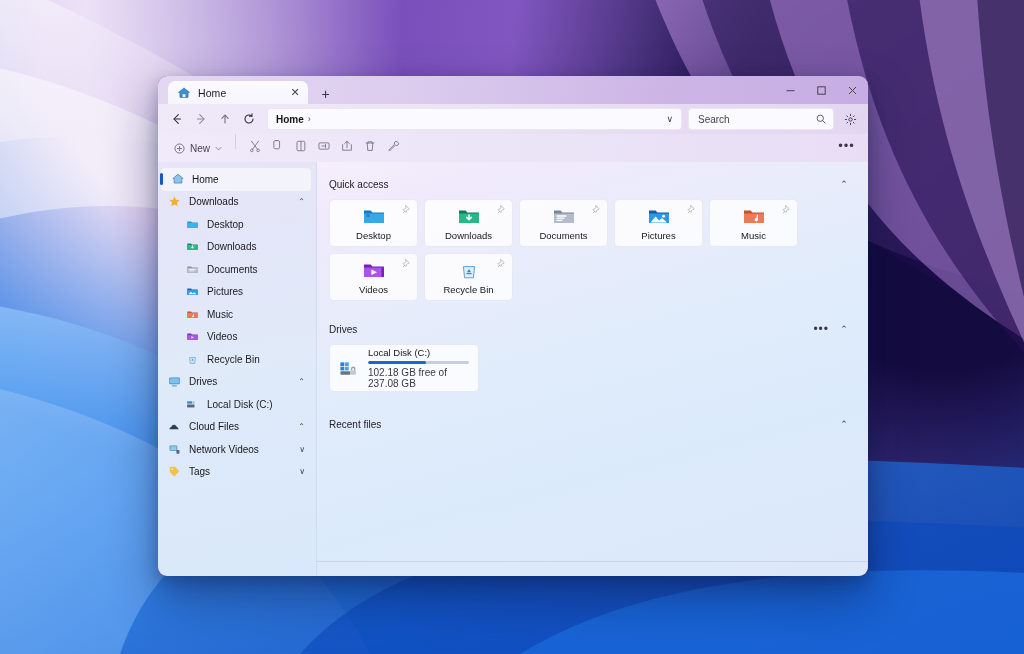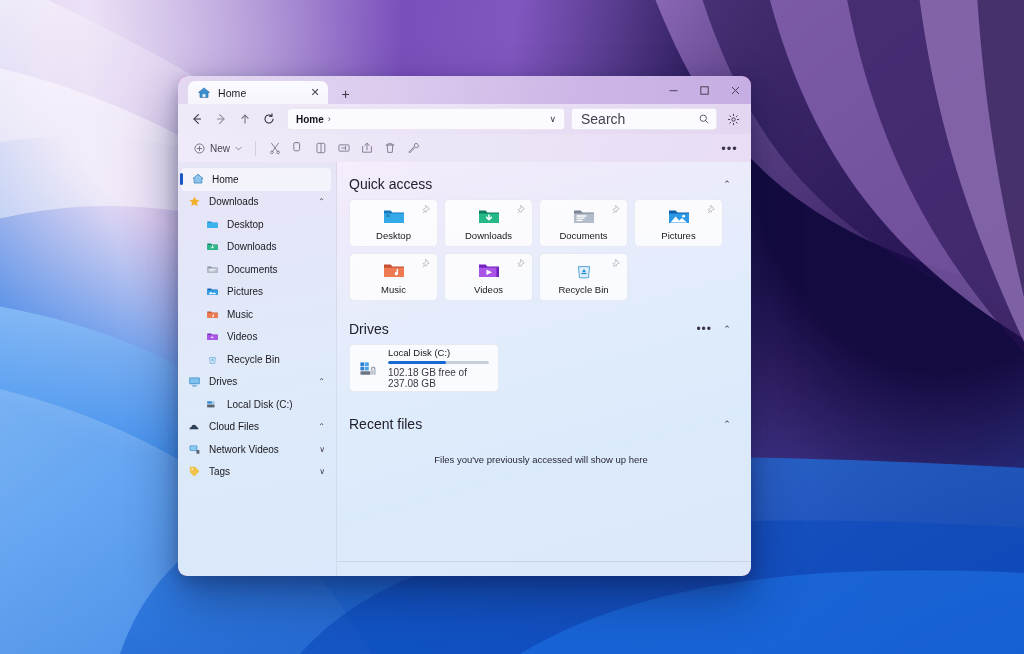--- a/index.html
+++ b/index.html
@@ -16,25 +16,24 @@
       radial-gradient(ellipse 700px 900px at 92% 18%, #140b40 0%, #140b40 28%, rgba(20,11,64,0) 62%),
       radial-gradient(ellipse 900px 1000px at 70% 5%, #8d63c8 0%, #7a4fbb 35%, rgba(122,79,187,0) 70%),
       radial-gradient(ellipse 760px 620px at 28% 8%, #ffffff 0%, #e8dcf5 32%, rgba(232,220,245,0) 68%),
       radial-gradient(ellipse 1100px 900px at 8% 78%, #1e7ef0 0%, #1667d8 40%, rgba(22,103,216,0) 78%),
       linear-gradient(160deg,#c9b6e8 0%, #9e7fd4 22%, #5a4fc0 44%, #1f63d9 66%, #0d57cf 100%);
   }
   .wall svg{position:absolute;inset:0;width:1024px;height:654px;}
 
   
   .win{
-    position:absolute;left:158px;top:76px;width:573px;height:500px;
+    position:absolute;left:158px;top:76px;width:710px;height:500px;
     border-radius:9px;overflow:hidden;
     box-shadow:0 22px 48px rgba(10,20,60,.42), 0 6px 16px rgba(10,20,60,.26);
     background:#be185d;
-    margin-left:20px;
   }
   .titlebar{
     position:relative;height:28px;
     background:linear-gradient(100deg,#e3d7f1 0%, #dccdee 34%, #cdb6e6 70%, #c6ade3 100%);
   }
   .tab{
     position:absolute;left:10px;top:5px;width:140px;height:23px;
     border-radius:7px 7px 0 0;
     background:linear-gradient(180deg,#fbfaff 0%, #f6f5fc 100%);
     display:flex;align-items:center;padding:0 6px 0 9px;box-sizing:border-box;
@@ -61,26 +60,26 @@
     border:1px solid rgba(120,110,150,.13);
   }
   .crumb{font-size:10px;color:#15131a;font-weight:bold;}
   .crumbsep{font-size:9px;color:#4f4857;margin:0 4px;}
   .crumbchev{margin-left:auto;color:#38323f;font-size:9px;}
   .searchbox{
     width:146px;height:22px;border-radius:4px;background:#fbfaff;
     display:flex;align-items:center;padding:0 6px 0 9px;box-sizing:border-box;
     border:1px solid rgba(120,110,150,.13);
   }
-  .searchbox .ph{flex:1;font-size:14px;color:#46404e;}
+  .searchbox .ph{flex:1;font-size:10px;color:#46404e;}
   .gear{width:22px;height:22px;margin-left:5px;display:flex;align-items:center;justify-content:center;}
 
   
   .cmdbar{
-    height:28px;display:flex;align-items:center;padding:0 10px;box-sizing:border-box;
+    height:28px;display:flex;padding:0 10px;box-sizing:border-box;
     background:linear-gradient(100deg,#f0eafa 0%, #ece5f7 45%, #e8ddf5 100%);
   }
   .newbtn{display:flex;align-items:center;gap:4px;padding:2px 5px;border-radius:4px;}
   .newbtn .nlabel{font-size:10px;color:#4b4455;}
   .cmdsep{width:1px;height:15px;background:rgba(90,80,120,.17);margin:0 7px;}
   .cmdicon{width:23px;height:23px;display:flex;align-items:center;justify-content:center;border-radius:4px;}
   .cmdmore{margin-left:auto;width:23px;height:23px;display:flex;align-items:center;justify-content:center;
     color:#3d3747;font-size:13px;letter-spacing:1px;}
 
   
@@ -101,21 +100,21 @@
   .srow.child{padding-left:27px;}
   .srow.child .slabel{color:#1b1a20;}
 
   .content{
     flex:1;position:relative;box-sizing:border-box;
     background:linear-gradient(165deg,#f6eefb 0%, #f0eafb 10%, #e9ecfb 26%, #e0ecfb 46%, #dbeafb 68%, #dce8fa 100%);
   }
   .inner{padding:14px 18px 0 12px;}
 
   .sechead{display:flex;align-items:center;height:16px;margin-bottom:7px;}
-  .sectitle{font-size:14px;color:#22202a;}
+  .sectitle{font-size:10px;color:#22202a;}
   .secmore{margin-left:auto;font-size:12px;color:#3c3747;letter-spacing:1px;padding:0 9px;}
   .secchev{font-size:9px;color:#3c3747;width:12px;text-align:center;}
   .secchev.last{margin-left:auto;}
 
   .tiles{display:flex;flex-wrap:wrap;gap:6px;}
   .tile{
     width:87px;height:46px;border-radius:5px;position:relative;
     background:rgba(255,255,255,.80);
     border:1px solid rgba(150,160,195,.20);
     display:flex;flex-direction:column;align-items:center;justify-content:center;
@@ -603,20 +602,19 @@
                 </span>
               <span class="dfree">102.18 GB free of 237.08 GB</span>
             </span>
           </div>
 
           <div class="sechead" style="margin-top:24px;">
             <span class="sectitle">Recent files</span>
             <span class="secchev last">⌃</span>
           </div>
 
-          <div class="empty">Files you've previously accessed will show up here</div>
         </div>
 
         <div class="statusline"></div>
       </div>
     </div>
   </div>
 </div>
 
 </body></html>

